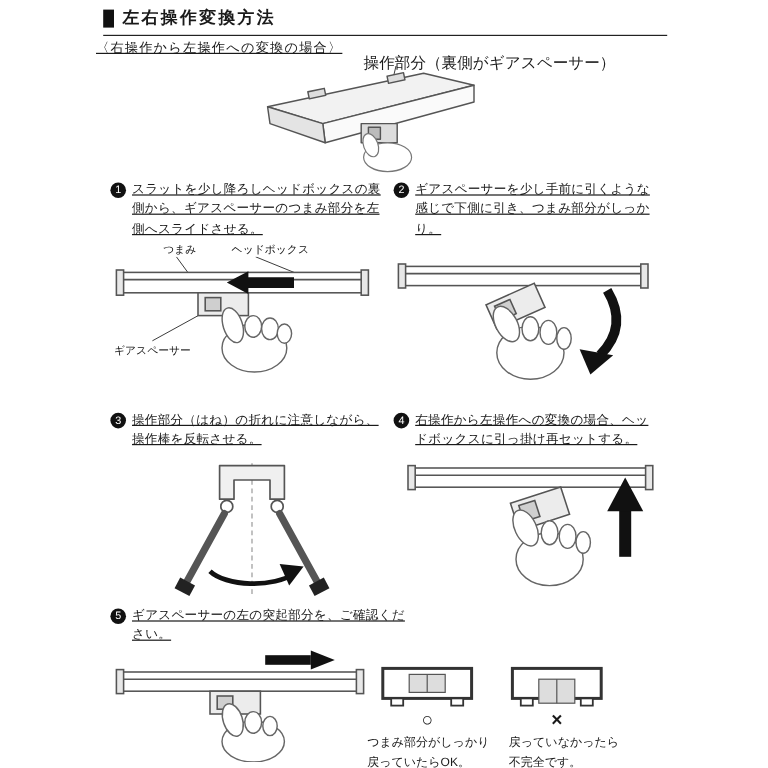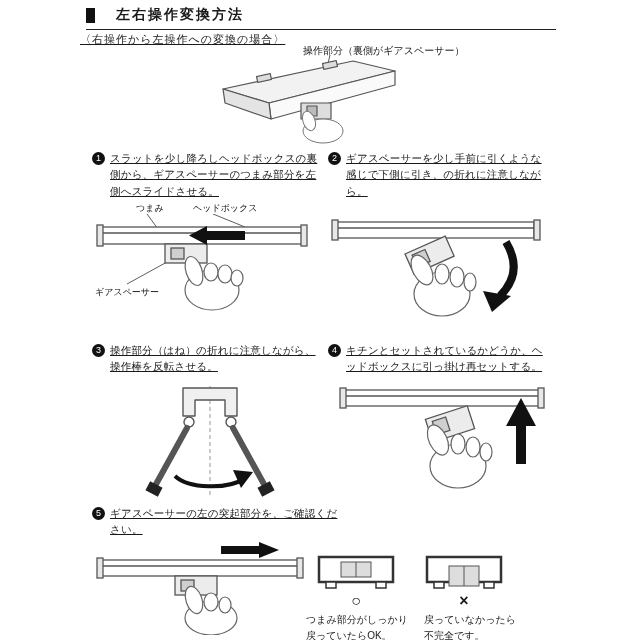--- a/index.html
+++ b/index.html
@@ -5,27 +5,27 @@
   * { margin:0; padding:0; box-sizing:border-box; }
   html,body { background:#fff; }
   body {
     width:640px; height:640px;
     font-family:"Liberation Sans", sans-serif;
     color:#1a1a1a;
   }
   .page { position:relative; width:640px; height:640px; background:#fff; overflow:hidden; }
   .abs { position:absolute; }
 
-  .header { left:86px; top:6px; width:470px; display:flex; align-items:center; gap:21px;
+  .header { left:86px; top:6px; width:470px; display:flex; align-items:center; gap:7px;
             border-bottom:1.5px solid #222; padding-bottom:5px; }
   .title-bullet { width:9px; height:15px; background:#111; flex:0 0 9px; }
   .title { font-size:14px; font-weight:bold; letter-spacing:2px; }
   .subtitle { left:80px; top:32px; font-size:11px; letter-spacing:1px;text-decoration:underline; }
 
-  .top-label { left:303px; top:44px; font-size:10px; }
+  .top-label { left:303px; top:44px; font-size:13px; }
 
   .step { display:flex; gap:5px; align-items:flex-start; }
   .step-num { flex:0 0 13px; width:13px; height:13px; border-radius:50%; background:#111;
               color:#fff; font-size:9px; line-height:13px; text-align:center; margin-top:2px; }
   .step-text { font-size:10.5px; line-height:1.55; letter-spacing:0.2px;text-decoration:underline; }
 
   .fig-label { font-size:9px; color:#111; background:rgba(255,255,255,0.8); }
 
   .sym { width:80px; text-align:center; font-size:16px; font-weight:bold; }
   .caption { font-size:10px; line-height:1.55; white-space:pre-line; }
@@ -63,21 +63,21 @@
     </svg>
   </div>
 
   <div class="abs step" style="left:92px; top:150px; width:228px;">
     <span class="step-num">1</span>
     <span class="step-text">スラットを少し降ろしヘッドボックスの裏側から、ギアスペーサーのつまみ部分を左側へスライドさせる。</span>
   </div>
 
   <div class="abs step" style="left:328px; top:150px; width:218px;">
     <span class="step-num">2</span>
-    <span class="step-text">ギアスペーサーを少し手前に引くような感じで下側に引き、の折れに注意しながら。</span>
+    <span class="step-text">ギアスペーサーを少し手前に引くような感じで下側に引き、つまみ部分がしっかり。</span>
   </div>
 
   <div class="abs fig-label" style="left:136px; top:202px;">つまみ</div>
   <div class="abs fig-label" style="left:193px; top:202px;">ヘッドボックス</div>
   <div class="abs fig-label" style="left:95px; top:286px;">ギアスペーサー</div>
   <div class="abs" style="left:95px; top:214px;">
     <svg width="215" height="100" viewBox="0 0 215 100">
       <line x1="52" y1="0" x2="74" y2="30" stroke="#333" stroke-width="0.8"></line>
       <line x1="118" y1="0" x2="150" y2="13" stroke="#333" stroke-width="0.8"></line>
       <line x1="32" y1="70" x2="72" y2="48" stroke="#333" stroke-width="0.8"></line>
@@ -124,21 +124,21 @@
     </svg>
   </div>
 
   <div class="abs step" style="left:92px; top:342px; width:232px;">
     <span class="step-num">3</span>
     <span class="step-text">操作部分（はね）の折れに注意しながら、操作棒を反転させる。</span>
   </div>
 
   <div class="abs step" style="left:328px; top:342px; width:220px;">
     <span class="step-num">4</span>
-    <span class="step-text">キチンとセットされているかどうか、ヘッドボックスに引っ掛け再セットする。</span>
+    <span class="step-text">右操作から左操作への変換の場合、ヘッドボックスに引っ掛け再セットする。</span>
   </div>
 
   <div class="abs" style="left:125px; top:382px;">
     <svg width="170" height="118" viewBox="0 0 170 118">
       <line x1="85" y1="4" x2="85" y2="114" stroke="#999" stroke-width="1" stroke-dasharray="4 3"></line>
       <g stroke="#555" stroke-width="1.4" fill="#f0f0f0" stroke-linejoin="round">
         <path d="M58,6 L112,6 L112,34 L100,34 L100,18 L70,18 L70,34 L58,34 Z"></path>
         <circle cx="64" cy="40" r="5" fill="#fff"></circle>
         <circle cx="106" cy="40" r="5" fill="#fff"></circle>
       </g>

